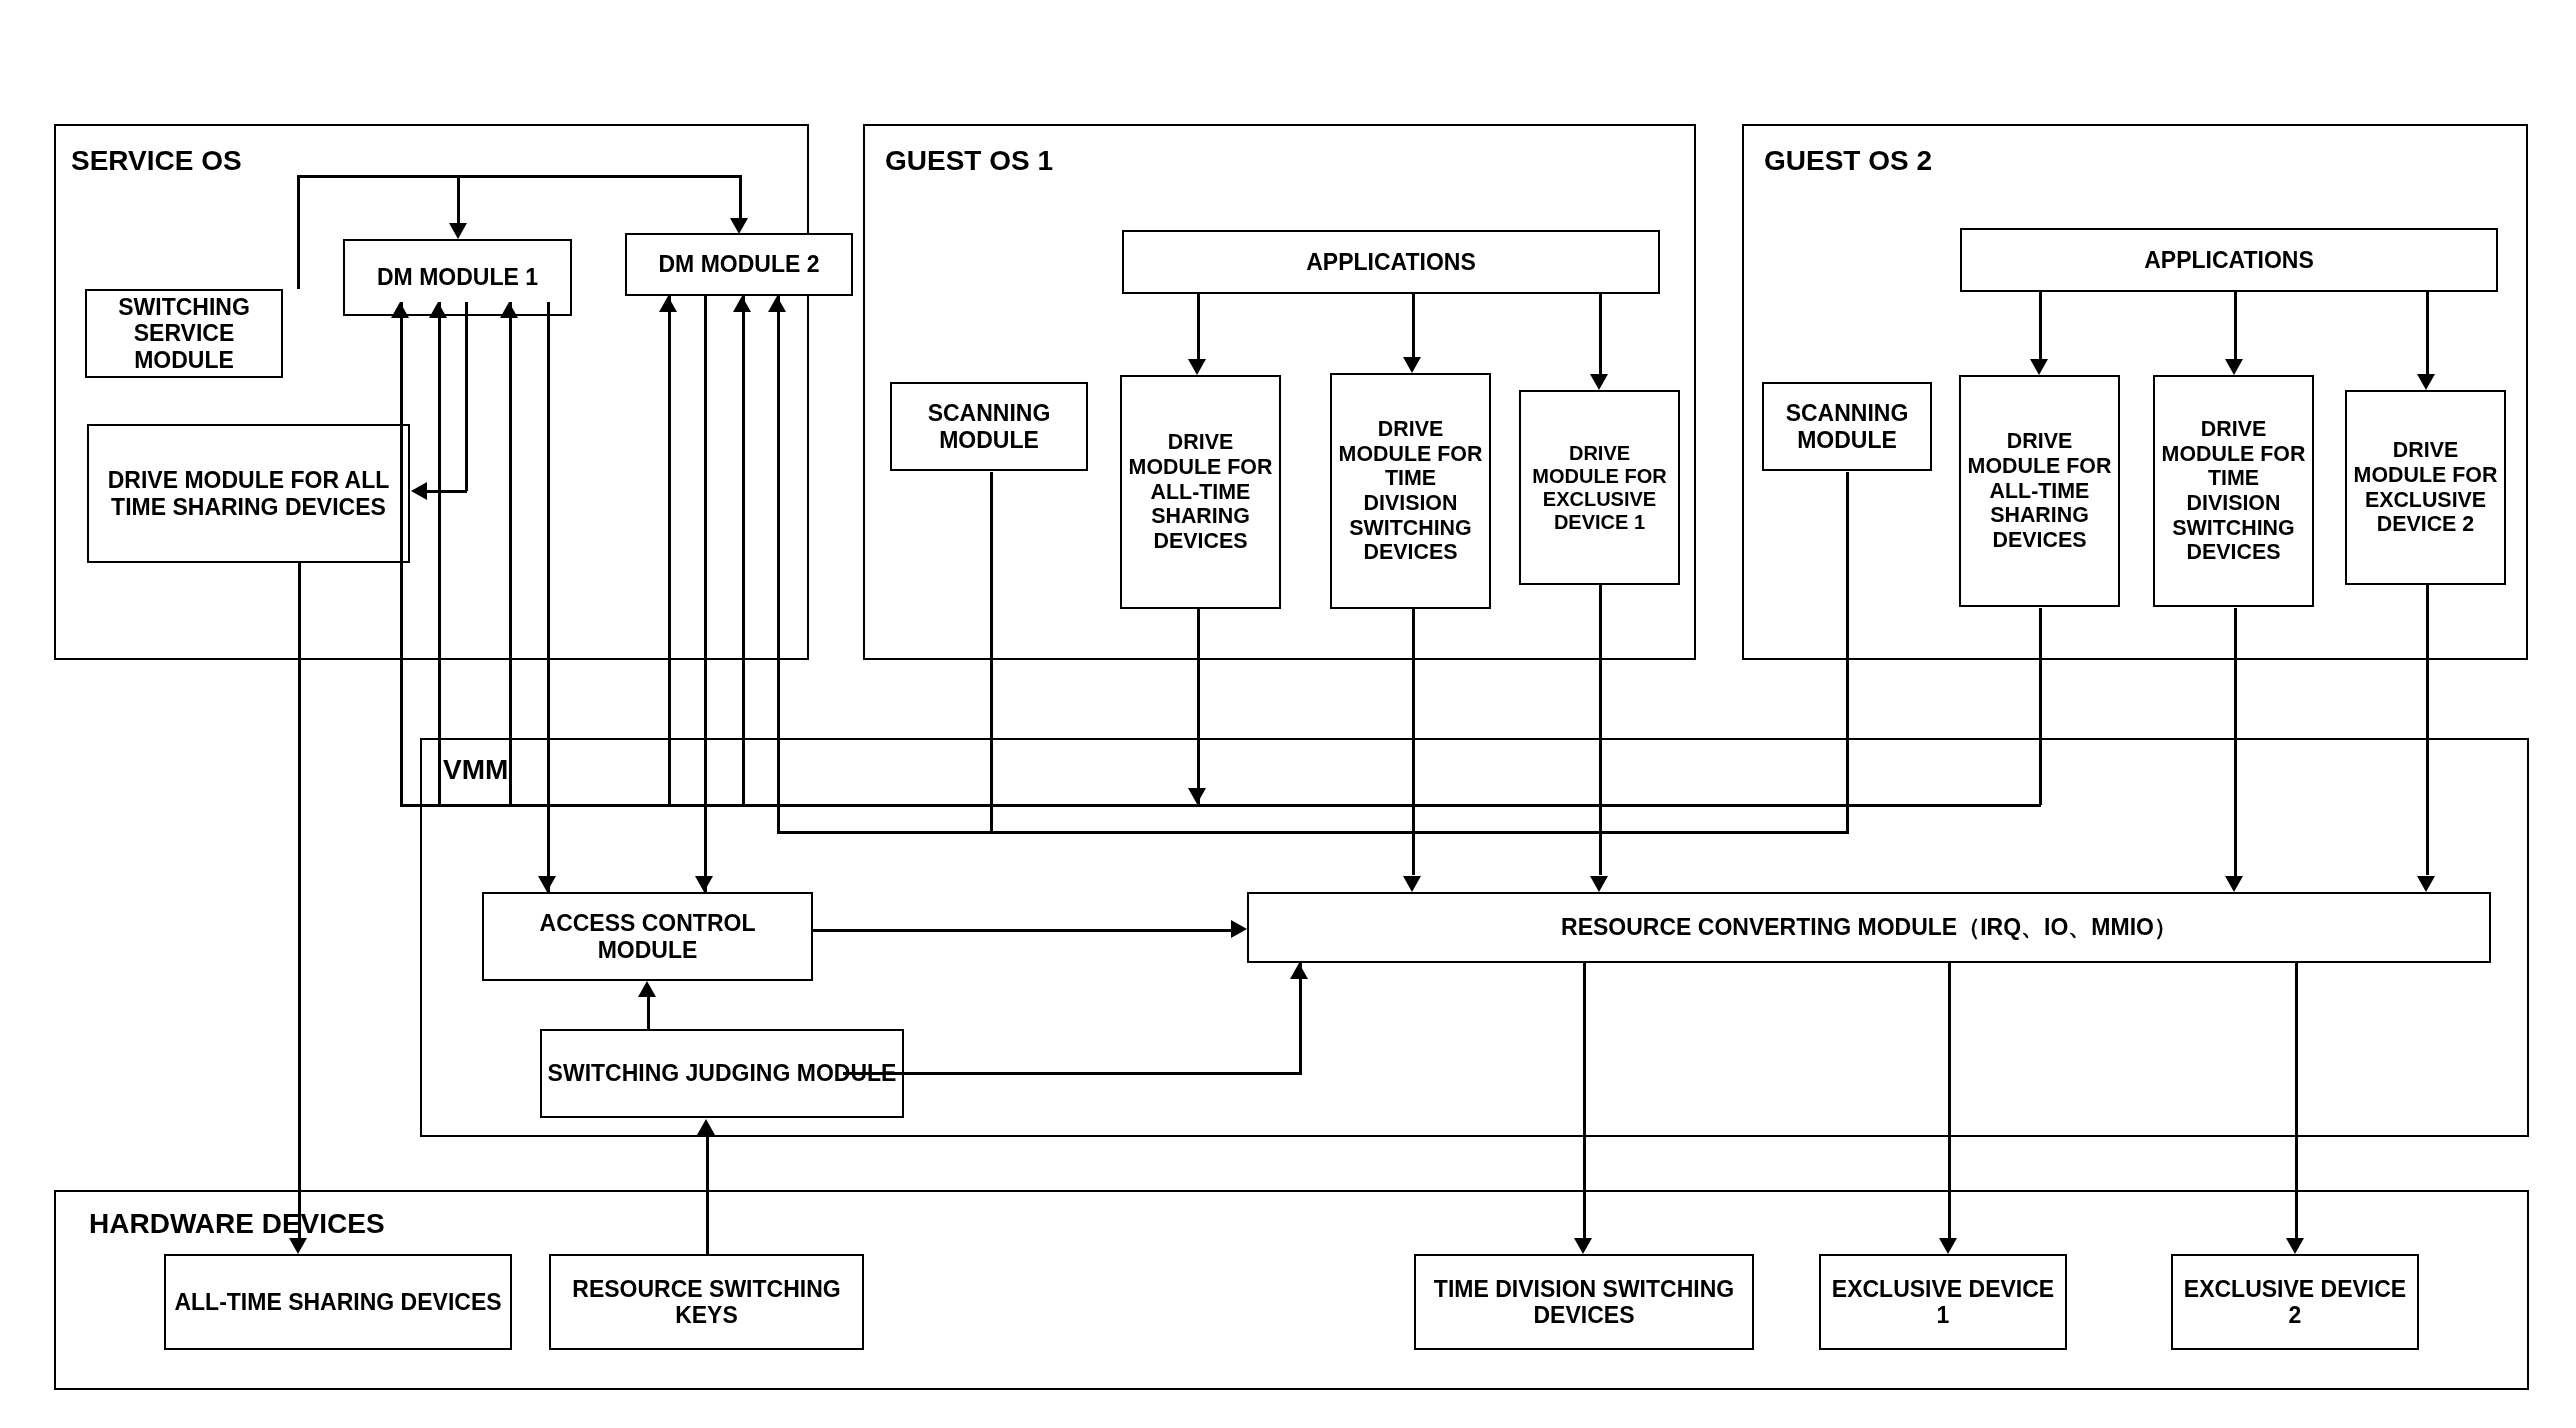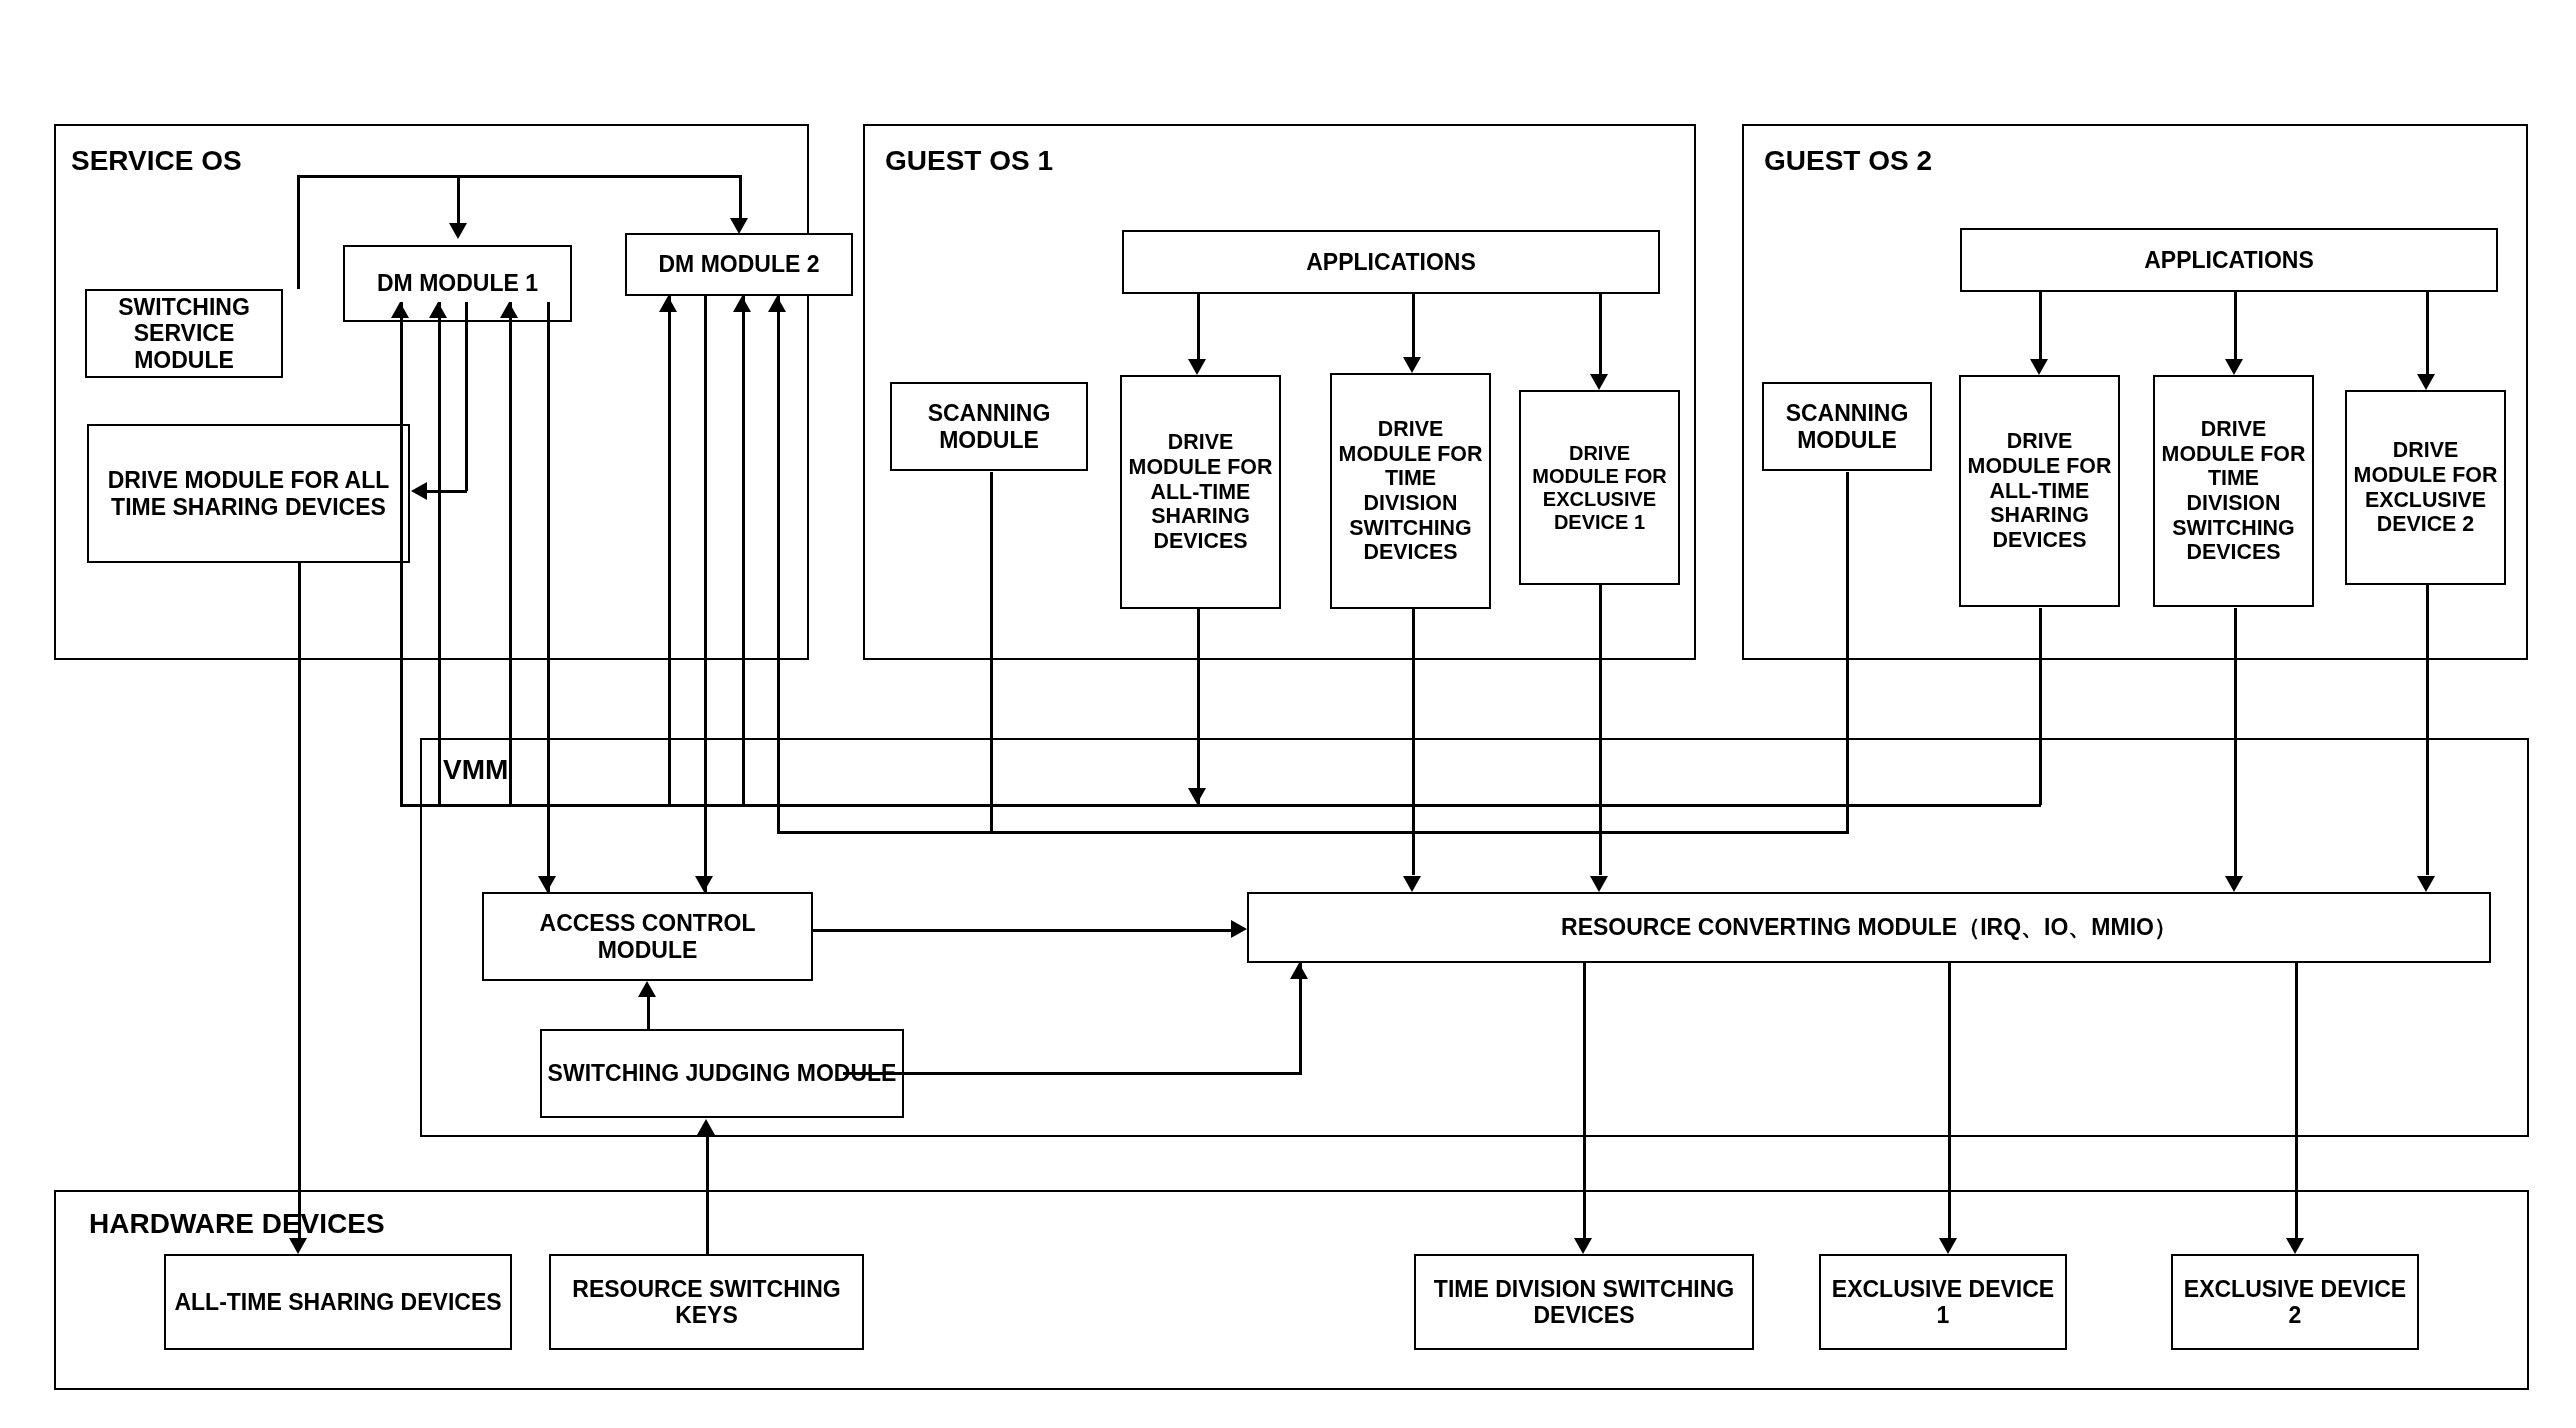--- a/index.html
+++ b/index.html
@@ -67,21 +67,21 @@
     width: 2.7px;
     background: #000;
   }
 </style>
 </head>
 <body>
 
 <div class="container" style="left:54px; top:124px; width:755px; height:536px;"></div>
 <div class="label" style="left:71px; top:145px;">SERVICE OS</div>
 
-<div class="box" style="left:343px; top:245px; width:229px; height:77px;">
+<div class="box" style="left:343px; top:239px; width:229px; height:77px;">
     <span>DM MODULE 1</span>
   </div>
 <div class="box" style="left:625px; top:233px; width:228px; height:63px;">
     <span>DM MODULE 2</span>
   </div>
 <div class="box" style="left:85px; top:289px; width:198px; height:89px;">
     <span>SWITCHING SERVICE MODULE</span>
   </div>
 <div class="box" style="left:87px; top:424px; width:323px; height:139px;justify-content:center;">
     <span>DRIVE MODULE FOR ALL TIME SHARING DEVICES</span>

